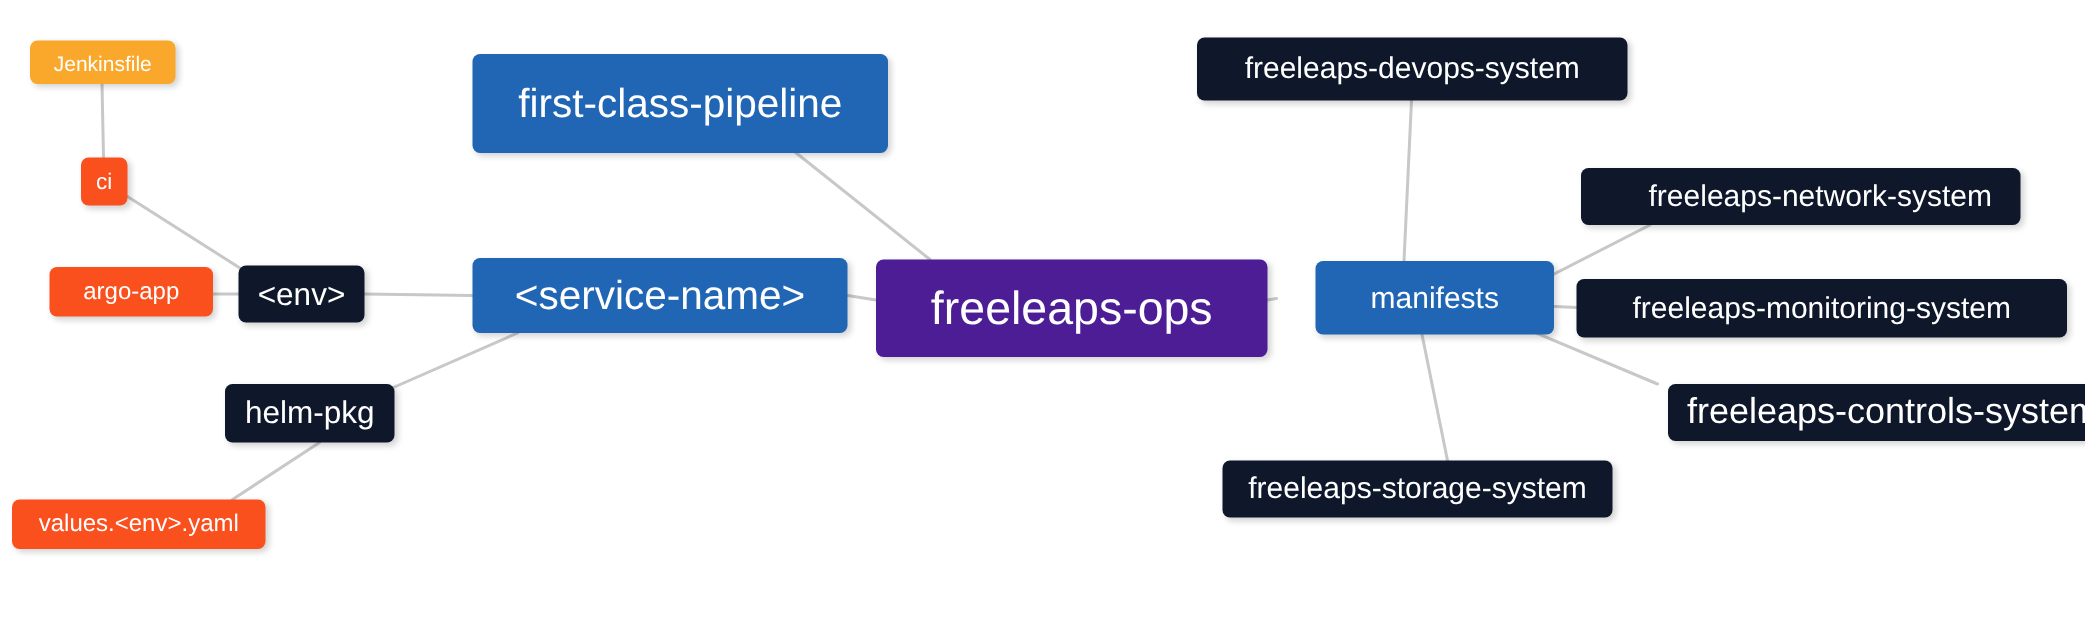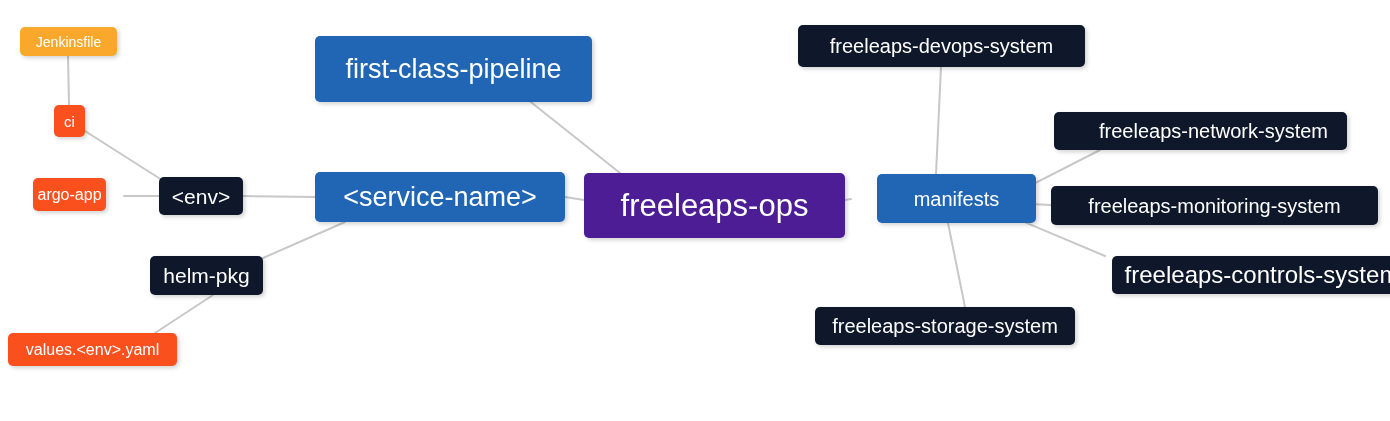--- a/index.html
+++ b/index.html
@@ -60,21 +60,21 @@
       <line x1="845" y1="200" x2="851" y2="199" stroke="#c8c8c8" stroke-width="2" stroke-linecap="round"></line>
       <line x1="936" y1="174" x2="941" y2="67" stroke="#c8c8c8" stroke-width="2" stroke-linecap="round"></line>
       <line x1="1010" y1="196" x2="1100" y2="150" stroke="#c8c8c8" stroke-width="2" stroke-linecap="round"></line>
       <line x1="1010" y1="203" x2="1051" y2="205" stroke="#c8c8c8" stroke-width="2" stroke-linecap="round"></line>
       <line x1="1010" y1="216" x2="1105" y2="256" stroke="#c8c8c8" stroke-width="2" stroke-linecap="round"></line>
       <line x1="948" y1="223" x2="965" y2="307" stroke="#c8c8c8" stroke-width="2" stroke-linecap="round"></line>
     </svg>
   <div id="node-layer">
       <div class="node n-orange" style="left: 20px; top: 27px; width: 97px; height: 29px; font-size: 14px;">Jenkinsfile</div>
       <div class="node n-red" style="left: 54px; top: 105px; width: 31px; height: 32px; font-size: 15px;">ci</div>
-      <div class="node n-red" style="left: 33px; top: 178px; width: 73px; height: 33px; font-size: 16px;">argo-app</div>
+      <div class="node n-red" style="left: 33px; top: 178px; width: 109px; height: 33px; font-size: 16px;">argo-app</div>
       <div class="node n-green" style="left: 159px; top: 177px; width: 84px; height: 38px; font-size: 21px;">&lt;env&gt;</div>
       <div class="node n-green" style="left: 150px; top: 256px; width: 113px; height: 39px; font-size: 21px;">helm-pkg</div>
       <div class="node n-red" style="left: 8px; top: 333px; width: 169px; height: 33px; font-size: 16px;">values.&lt;env&gt;.yaml</div>
       <div class="node n-blue" style="left: 315px; top: 172px; width: 250px; height: 50px; font-size: 27px;">&lt;service-name&gt;</div>
       <div class="node n-blue" style="left: 315px; top: 36px; width: 277px; height: 66px; font-size: 27px;">first-class-pipeline</div>
       <div class="node n-root" style="left: 584px; top: 173px; width: 261px; height: 65px; font-size: 31px;">freeleaps-ops</div>
       <div class="node n-blue" style="left: 877px; top: 174px; width: 159px; height: 49px; font-size: 20px;">manifests</div>
       <div class="node n-green" style="left: 798px; top: 25px; width: 287px; height: 42px; font-size: 20px;">freeleaps-devops-system</div>
       <div class="node n-green" style="left: 1054px; top: 112px; width: 293px; height: 38px; font-size: 20px; padding-left: 36px;">freeleaps-network-system</div>
       <div class="node n-green" style="left: 1051px; top: 186px; width: 327px; height: 39px; font-size: 20px;">freeleaps-monitoring-system</div>

